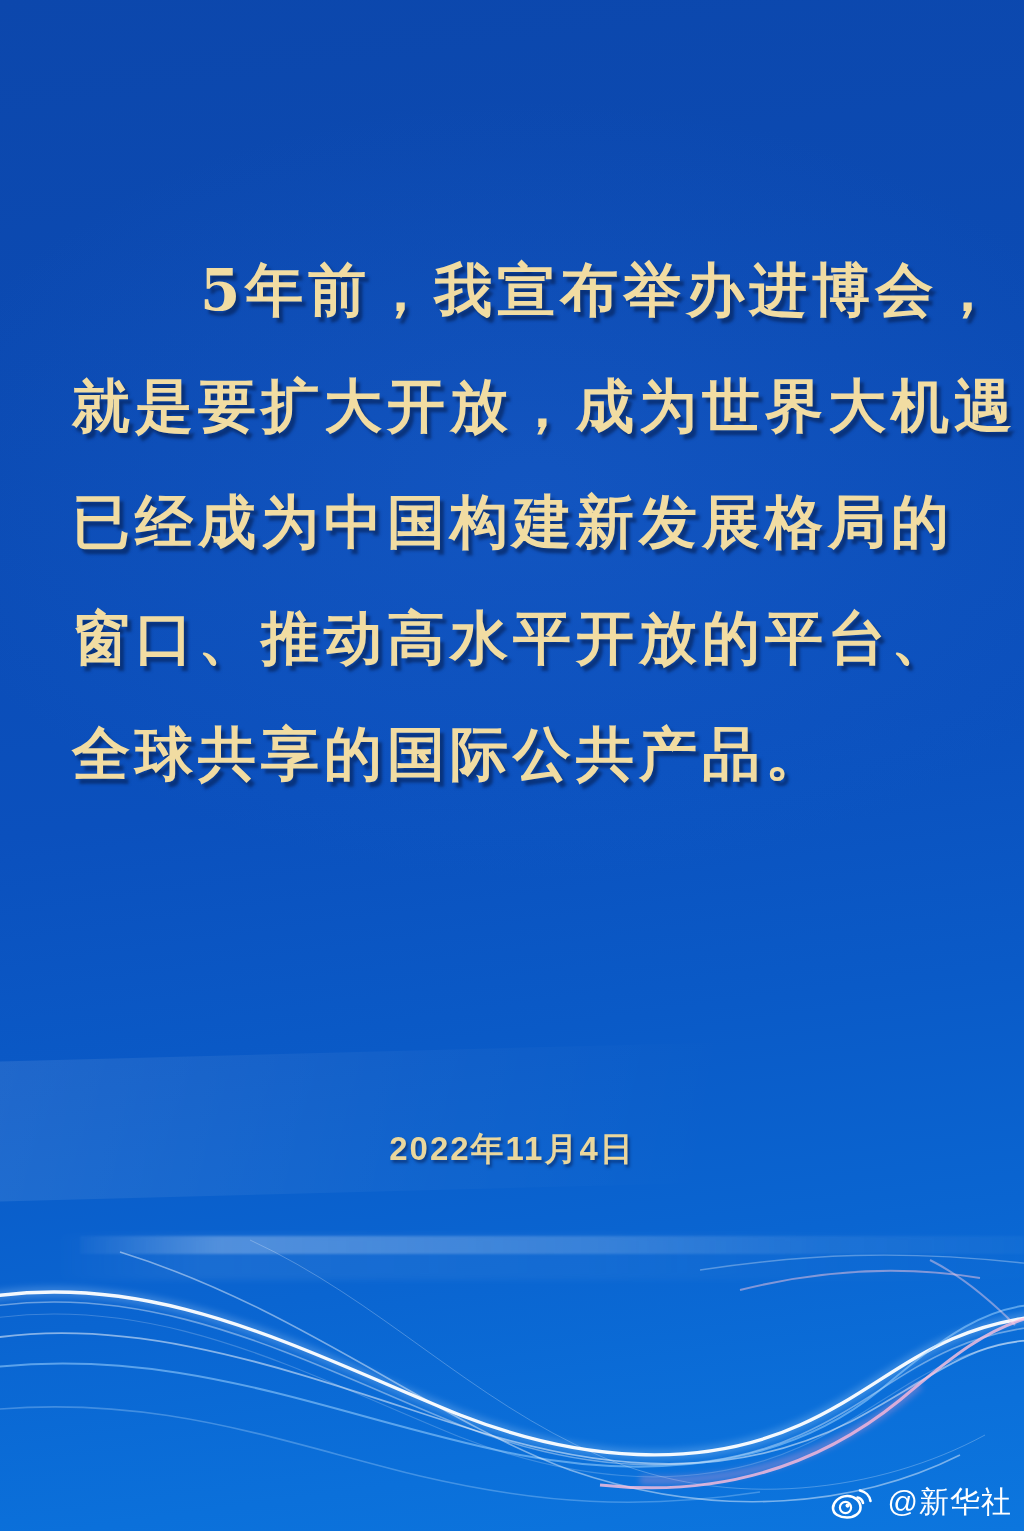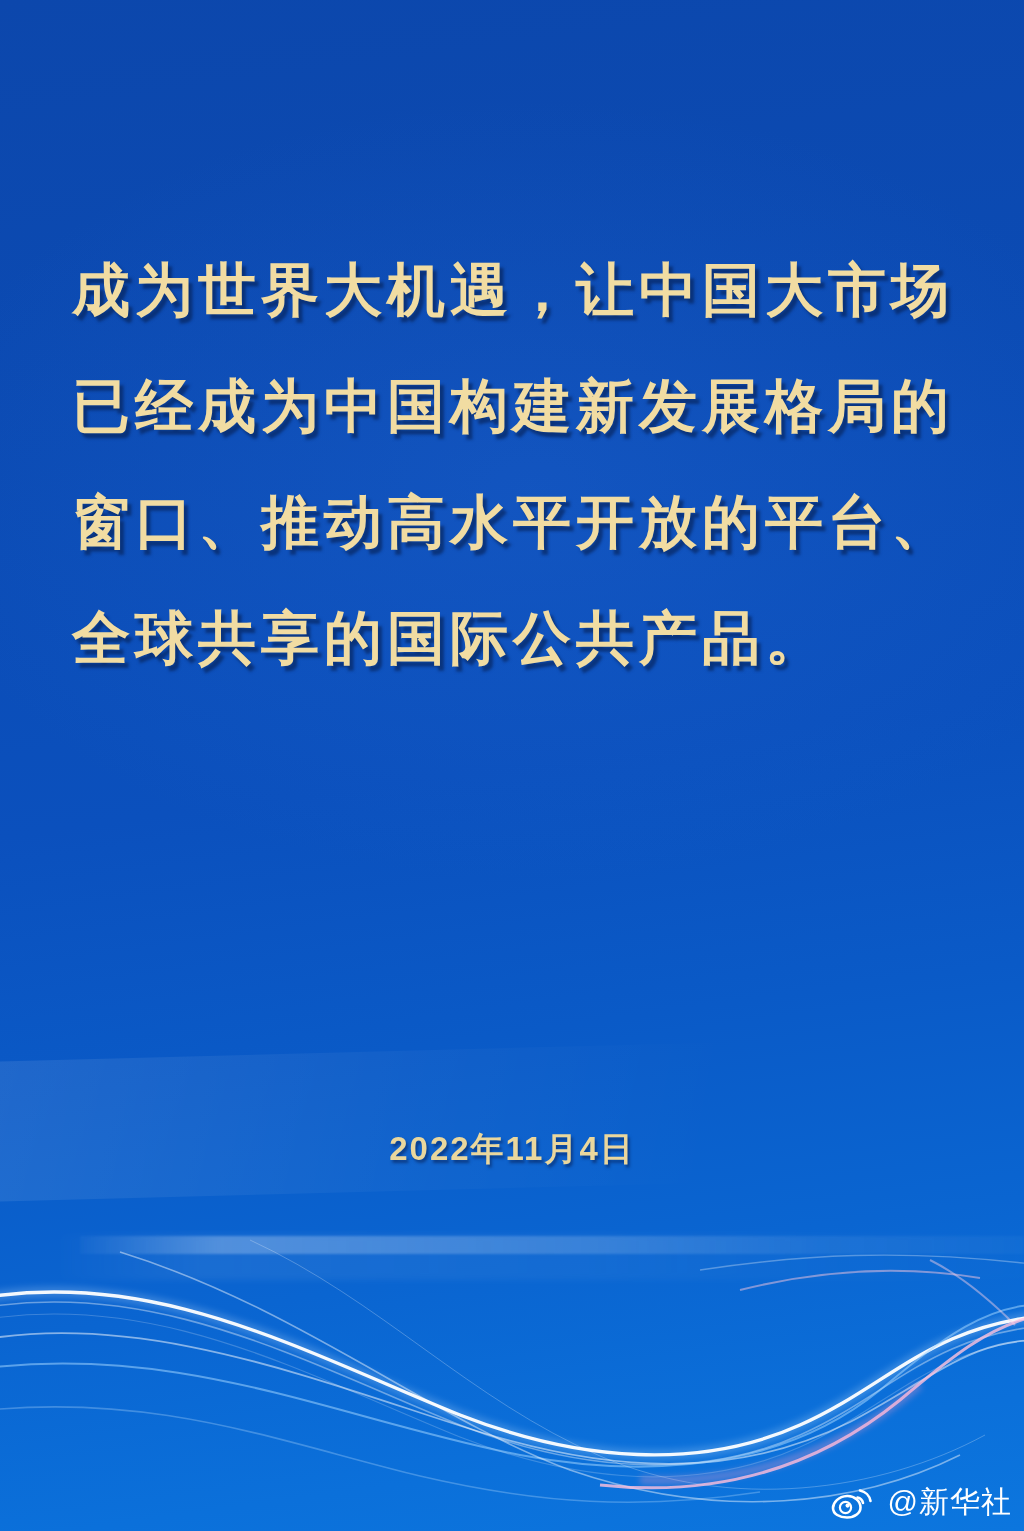--- a/index.html
+++ b/index.html
@@ -97,21 +97,22 @@
 
     <path d="M 600 255 C 720 268, 820 235, 900 170 C 950 128, 990 95, 1040 85" fill="none" stroke="#ffc2dd" stroke-width="3" opacity="0.8"></path>
     <path d="M 640 250 C 760 255, 850 215, 920 155" fill="none" stroke="#ff9fce" stroke-width="7" opacity="0.35" filter="url(#soft)"></path>
     <path d="M 740 60 C 820 40, 900 35, 980 48" fill="none" stroke="#f8c6de" stroke-width="2" opacity="0.5"></path>
     <path d="M 930 30 C 960 45, 990 70, 1015 95" fill="none" stroke="#ffd2e6" stroke-width="2" opacity="0.45"></path>
 
     <path d="M 700 40 C 800 25, 900 18, 1040 35" fill="none" stroke="#ffffff" stroke-width="1.4" opacity="0.3"></path>
   </svg>
 
   <div class="quote">
-    <div class="line">成为世界大机遇，让中国大市场</div>
+    <div class="line indent">5年前，我宣布举办进博会，</div>
+    <div class="line">就是要扩大开放，成为世界大机遇</div>
     <div class="line">已经成为中国构建新发展格局的</div>
     <div class="line">窗口、推动高水平开放的平台、</div>
     <div class="line">全球共享的国际公共产品。</div>
   </div>
 
   <div class="attribution">
     <div class="date">2022年11月4日</div>
   </div>
 
 

